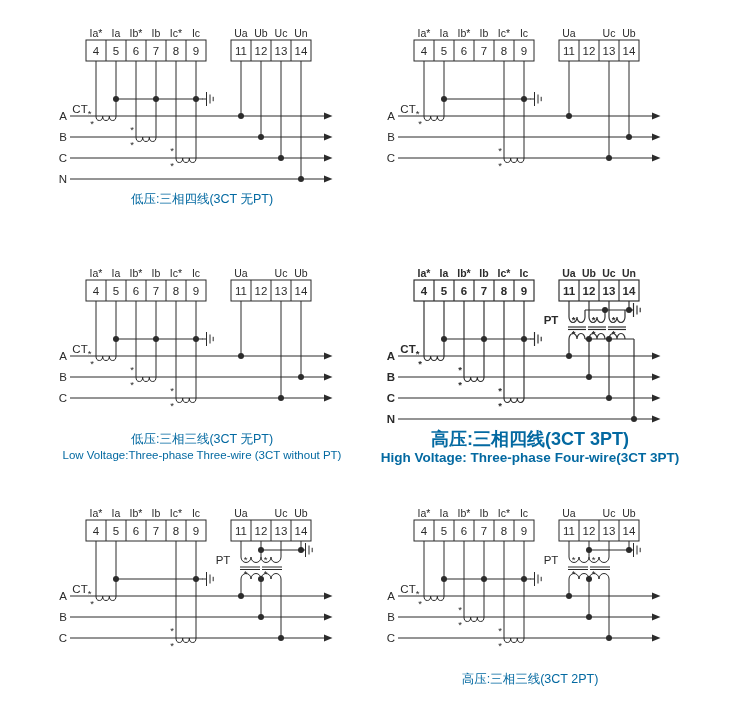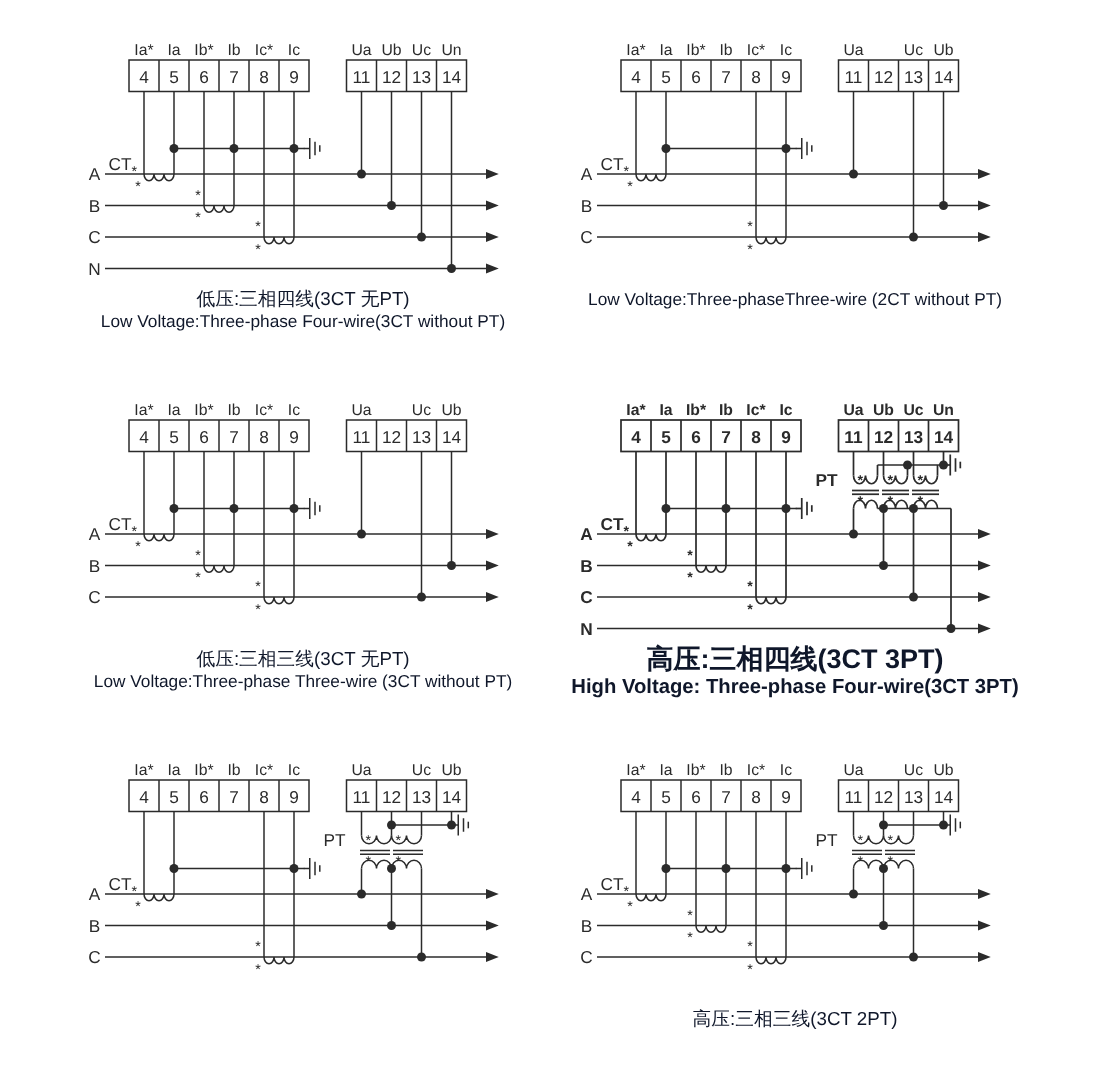--- a/index.html
+++ b/index.html
@@ -2,21 +2,21 @@
 <html><head>
 <meta charset="utf-8">
 <style>
   html,body{margin:0;padding:0;}
   body{
     width:737px;height:718px;background:#ffffff;position:relative;overflow:hidden;
     font-family:"Liberation Sans", sans-serif;
   }
   .diag{position:absolute;width:330px;}
   svg.wiring{display:block;width:330px;height:164px;overflow:visible;}
-  .caps{width:300px;margin-left:-4px;text-align:center;color:#0f172a;margin-top:0;}
+  .caps{width:300px;margin-left:-4px;text-align:center;color:#0369a1;margin-top:0;}
   .cap-zh{font-size:12.5px;line-height:15px;}
   .cap-en{font-size:11.5px;line-height:14px;margin-top:1px;}
   .caps.hv .cap-zh{font-weight:700;font-size:18px;}
   .caps.hv .cap-en{font-weight:700;font-size:13.5px;margin-top:4px;}
 </style>
 </head>
 <body>
 
 <div class="diag" style="left:56px;top:28px">
   <svg class="wiring" viewBox="0 0 330 164">
@@ -94,21 +94,20 @@
         <line x1="205" y1="33" x2="205" y2="109"></line>
         <circle cx="205" cy="109" r="3" fill="#2b2b2b" stroke="none"></circle>
         <line x1="225" y1="33" x2="225" y2="130"></line>
         <circle cx="225" cy="130" r="3" fill="#2b2b2b" stroke="none"></circle>
         <line x1="245" y1="33" x2="245" y2="151"></line>
         <circle cx="245" cy="151" r="3" fill="#2b2b2b" stroke="none"></circle>
       </g>
     </svg>
   <div class="caps">
     <div class="cap-zh">低压:三相四线(3CT 无PT)</div>
-    <div class="cap-en">Low Voltage:Three-phase Four-wire(3CT without PT)</div>
   </div>
 </div>
 
 <div class="diag" style="left:384px;top:28px">
   <svg class="wiring" viewBox="0 0 330 164">
       <g stroke="#2b2b2b" stroke-width="1" fill="none">
         <rect x="30" y="12" width="120" height="21"></rect>
         <line x1="50" y1="12" x2="50" y2="33"></line>
         <line x1="70" y1="12" x2="70" y2="33"></line>
         <line x1="90" y1="12" x2="90" y2="33"></line>
@@ -168,21 +167,20 @@
         <text x="116" y="141" font-size="9.5" font-weight="400" text-anchor="middle" fill="#2b2b2b" stroke="none">*</text>
         <line x1="185" y1="33" x2="185" y2="88"></line>
         <circle cx="185" cy="88" r="3" fill="#2b2b2b" stroke="none"></circle>
         <line x1="225" y1="33" x2="225" y2="130"></line>
         <circle cx="225" cy="130" r="3" fill="#2b2b2b" stroke="none"></circle>
         <line x1="245" y1="33" x2="245" y2="109"></line>
         <circle cx="245" cy="109" r="3" fill="#2b2b2b" stroke="none"></circle>
       </g>
     </svg>
   <div class="caps">
-    <div class="cap-en">Low Voltage:Three-phaseThree-wire (2CT without PT)</div>
   </div>
 </div>
 
 <div class="diag" style="left:56px;top:268px">
   <svg class="wiring" viewBox="0 0 330 164">
       <g stroke="#2b2b2b" stroke-width="1" fill="none">
         <rect x="30" y="12" width="120" height="21"></rect>
         <line x1="50" y1="12" x2="50" y2="33"></line>
         <line x1="70" y1="12" x2="70" y2="33"></line>
         <line x1="90" y1="12" x2="90" y2="33"></line>

